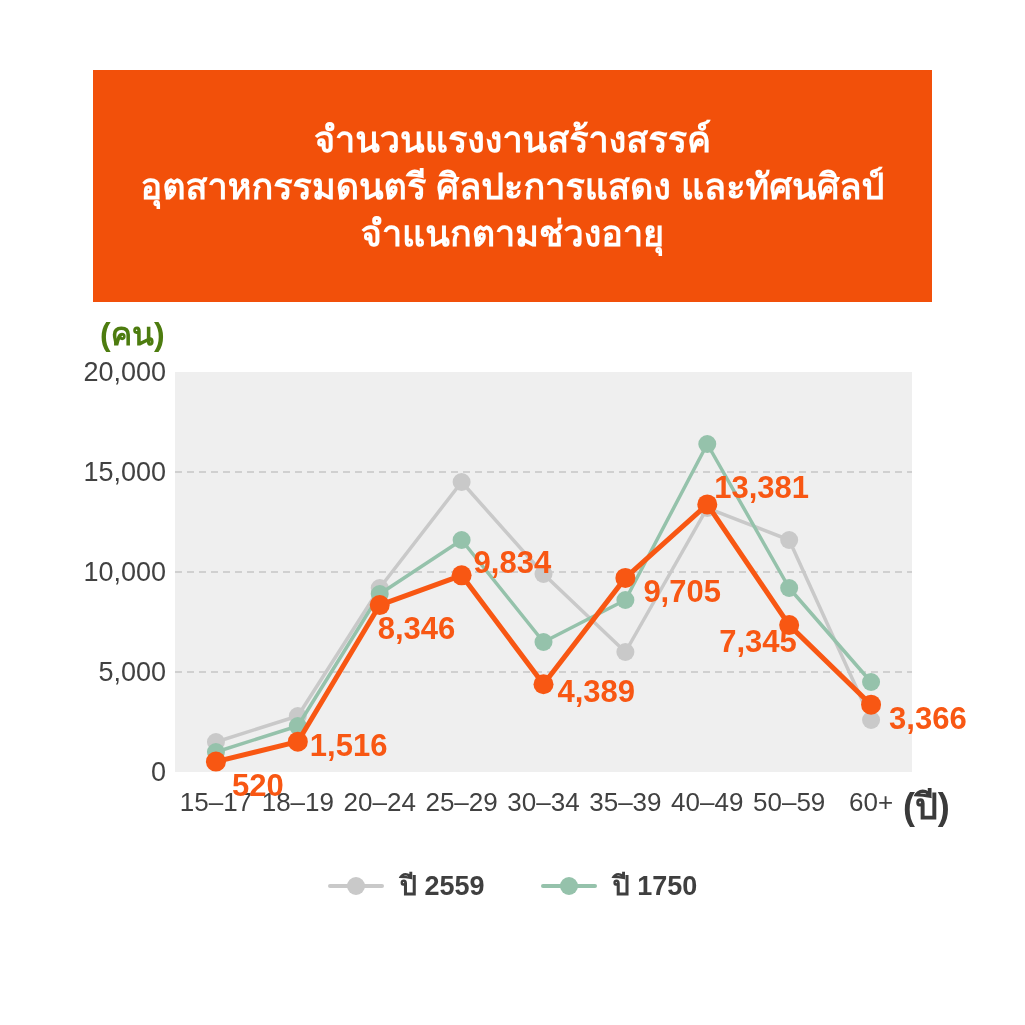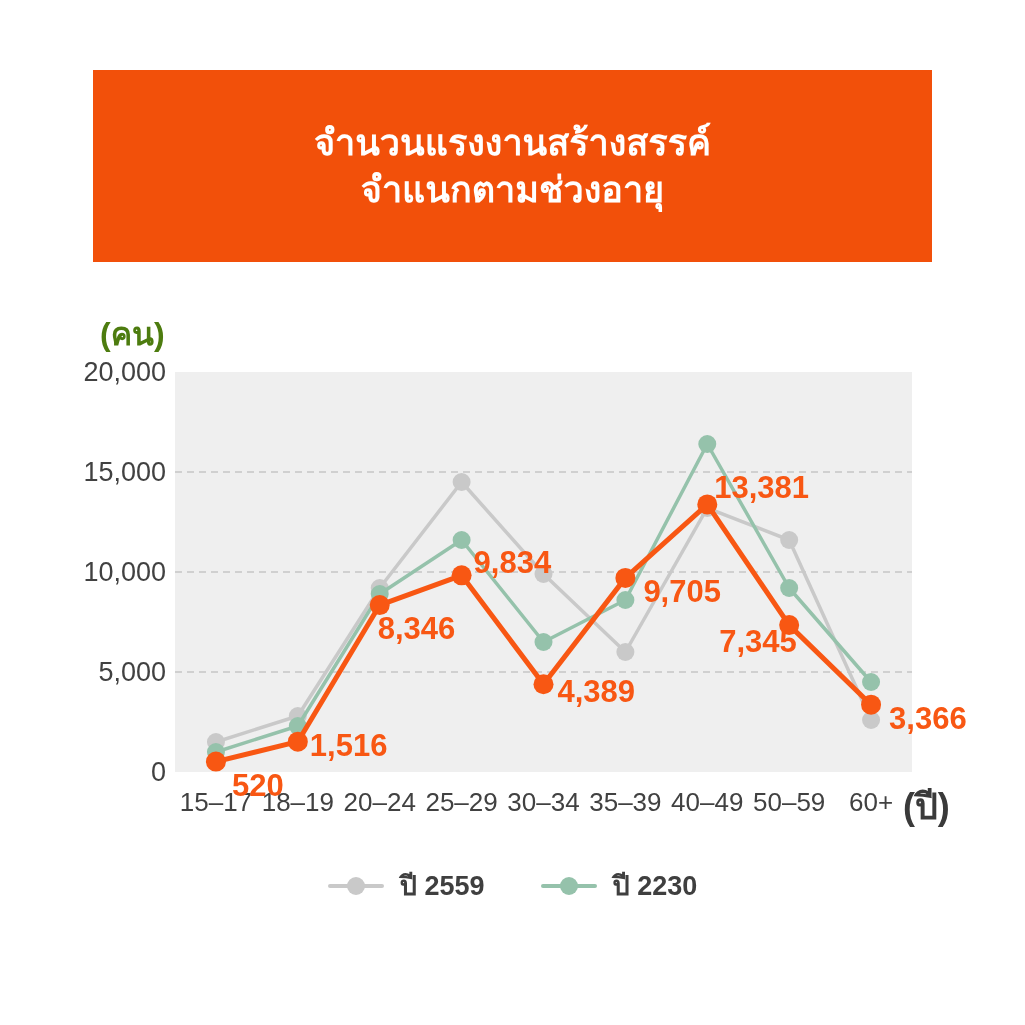--- a/index.html
+++ b/index.html
@@ -1,21 +1,21 @@
 <!DOCTYPE html>
 <html><head>
 <meta charset="utf-8">
 <style>
   html,body{margin:0;padding:0;}
   body{
     width:1025px;height:1025px;position:relative;background:#ffffff;
     font-family:"Liberation Sans","DejaVu Sans",sans-serif;overflow:hidden;
   }
   .banner{
-    position:absolute;left:93px;top:70px;width:839px;height:192px;
+    position:absolute;left:93px;top:70px;width:839px;height:232px;
     display:flex;flex-direction:column;justify-content:center;align-items:center;
     text-align:center;
   }
   .banner .title-line{
     color:#ffffff;font-weight:bold;font-size:36px;line-height:47px;white-space:nowrap;
   }
   .unit-label{
     position:absolute;left:100px;top:308px;font-size:32px;font-weight:bold;color:#4d7c0f;
   }
   .x-unit{
@@ -30,20 +30,21 @@
   .swatch{position:relative;width:56px;height:18px;}
   .swatch .lin{position:absolute;left:0;top:7px;width:56px;height:4px;border-radius:2px;}
   .swatch .dot{position:absolute;left:19px;top:0;width:18px;height:18px;border-radius:50%;}
   .legend-label{font-size:27px;font-weight:bold;color:#3f3f3f;white-space:nowrap;}
 </style>
 </head>
 <body>
 
 <div class="banner" id="banner" style="background: rgb(242, 80, 10);">
   <div class="title-line">จำนวนแรงงานสร้างสรรค์</div>
+  <div class="title-line">อุตสาหกรรมดนตรี ศิลปะการแสดง และทัศนศิลป์</div>
   <div class="title-line">จำแนกตามช่วงอายุ</div>
 </div>
 
 <div class="unit-label">(คน)</div>
 
 <svg id="chart" width="1025" height="860" viewBox="0 0 1025 860">
     <rect x="175" y="372" width="737" height="400" fill="#efefef"></rect>
     <line x1="175" x2="912" y1="672" y2="672" stroke="#c6c6c6" stroke-width="1.5" stroke-dasharray="7 5"></line>
     <line x1="175" x2="912" y1="572" y2="572" stroke="#c6c6c6" stroke-width="1.5" stroke-dasharray="7 5"></line>
     <line x1="175" x2="912" y1="472" y2="472" stroke="#c6c6c6" stroke-width="1.5" stroke-dasharray="7 5"></line>
@@ -110,15 +111,15 @@
         <span class="lin" style="background: rgb(201, 201, 201);"></span>
         <span class="dot" style="background: rgb(201, 201, 201);"></span>
       </span>
       <span class="legend-label">ปี 2559</span>
     </div>
     <div class="legend-item">
       <span class="swatch">
         <span class="lin" style="background: rgb(149, 194, 171);"></span>
         <span class="dot" style="background: rgb(149, 194, 171);"></span>
       </span>
-      <span class="legend-label">ปี 2230</span>
+      <span class="legend-label">ปี 1750</span>
     </div>
   </div>
 
 </body></html>

